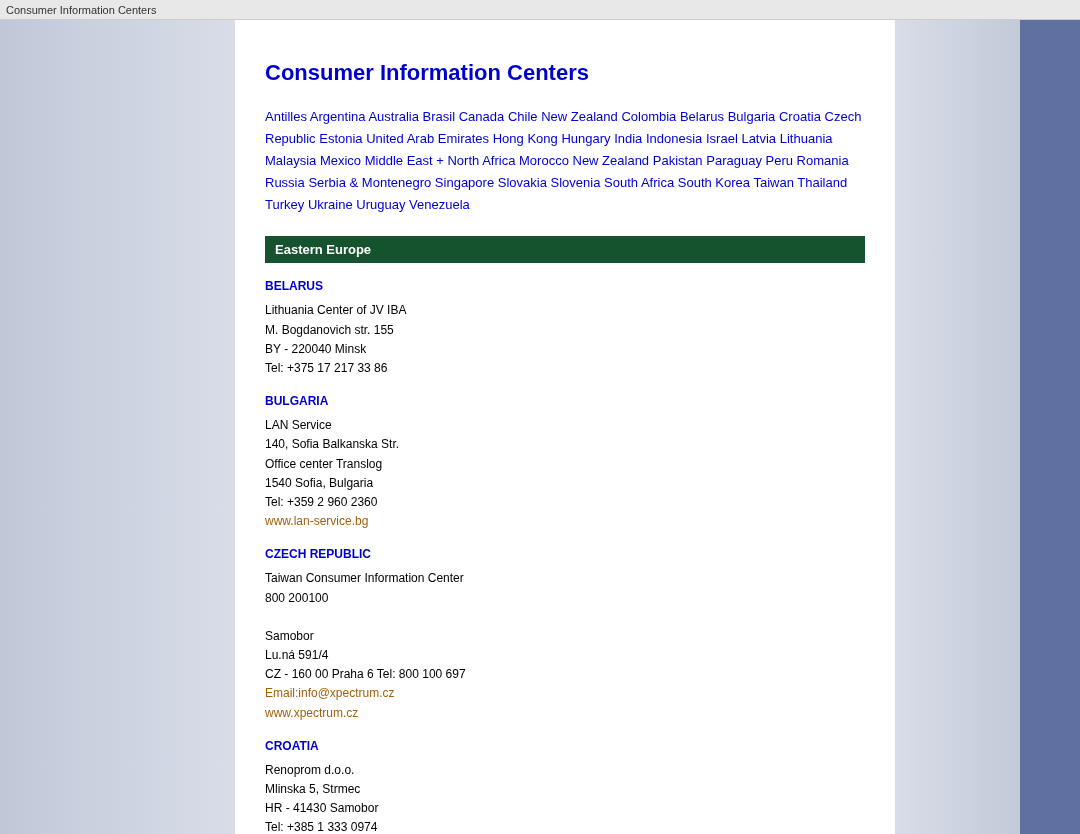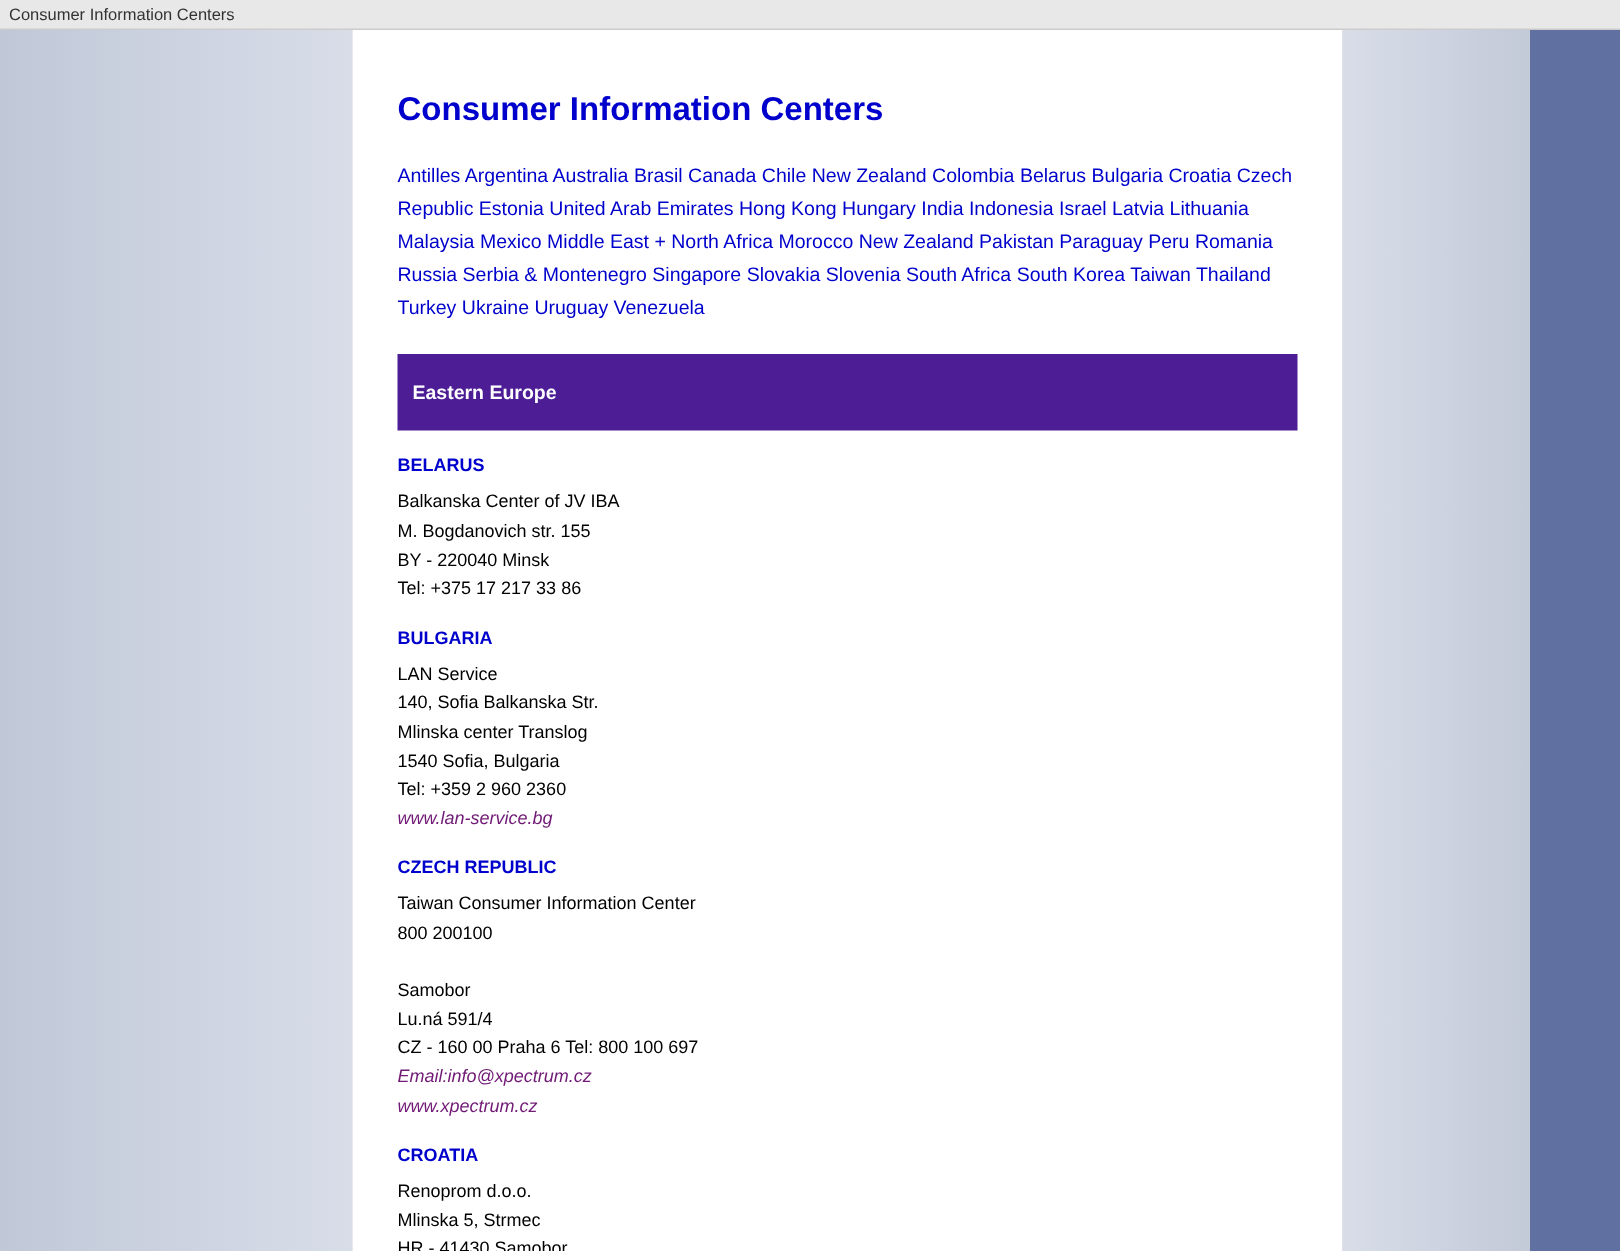--- a/index.html
+++ b/index.html
@@ -62,44 +62,43 @@
       line-height: 1.7;
       color: #0000cc;
     }
     .nav-links a {
       color: #0000cc;
       text-decoration: none;
       font-size: 13px;
       margin-top: 48px;
     }
     .section-header {
-      background: #4c1d95;
+      background: #14532d;
       color: #fff;
-      padding: 18px 10px;
+      padding: 6px 10px;
       font-size: 13px;
       font-weight: bold;
       margin-bottom: 16px;
     }
     .country-title {
       color: #0000cc;
       font-size: 12px;
       font-weight: bold;
       margin-bottom: 8px;
       margin-top: 12px;
     }
     .country-info {
       font-size: 12px;
       color: #000;
       line-height: 1.6;
       margin-bottom: 16px;
     }
     .country-info a {
-      color: #701a75;
+      color: #a16207;
       text-decoration: none;
-      font-style: italic;
     }
   </style>
 </head>
 <body>
 
 <div id="title-bar">
   <span>Consumer Information Centers</span>
 </div>
 
 <div id="layout">
@@ -108,25 +107,25 @@
   <div id="main-content">
     <h1 class="page-title">Consumer Information Centers</h1>
 
     <div class="nav-links" id="nav-links-container"><a href="#">Antilles</a>  <a href="#">Argentina</a>  <a href="#">Australia</a>  <a href="#">Brasil</a>  <a href="#">Canada</a>  <a href="#">Chile</a>  <a href="#">New Zealand</a>  <a href="#">Colombia</a>  <a href="#">Belarus</a>  <a href="#">Bulgaria</a>  <a href="#">Croatia</a>  <a href="#">Czech Republic</a>  <a href="#">Estonia</a>  <a href="#">United Arab Emirates</a>  <a href="#">Hong Kong</a>  <a href="#">Hungary</a>  <a href="#">India</a>  <a href="#">Indonesia</a>  <a href="#">Israel</a>  <a href="#">Latvia</a>  <a href="#">Lithuania</a>  <a href="#">Malaysia</a>  <a href="#">Mexico</a>  <a href="#">Middle East + North Africa</a>  <a href="#">Morocco</a>  <a href="#">New Zealand</a>  <a href="#">Pakistan</a>  <a href="#">Paraguay</a>  <a href="#">Peru</a>  <a href="#">Romania</a>  <a href="#">Russia</a>  <a href="#">Serbia &amp; Montenegro</a>  <a href="#">Singapore</a>  <a href="#">Slovakia</a>  <a href="#">Slovenia</a>  <a href="#">South Africa</a>  <a href="#">South Korea</a>  <a href="#">Taiwan</a>  <a href="#">Thailand</a>  <a href="#">Turkey</a>  <a href="#">Ukraine</a>  <a href="#">Uruguay</a>  <a href="#">Venezuela</a></div>
 
     <div class="section-header">Eastern Europe</div>
 
     <div id="countries-container">
     <div>
           <div class="country-title">BELARUS</div>
-          <div class="country-info"><span>Balkanska Center of JV IBA</span><br><span>M. Bogdanovich str. 155</span><br><span>BY - 220040 Minsk</span><br><span>Tel: +375 17 217 33 86</span><br></div>
+          <div class="country-info"><span>Lithuania Center of JV IBA</span><br><span>M. Bogdanovich str. 155</span><br><span>BY - 220040 Minsk</span><br><span>Tel: +375 17 217 33 86</span><br></div>
         </div>
         <div>
           <div class="country-title">BULGARIA</div>
-          <div class="country-info"><span>LAN Service</span><br><span>140, Sofia Balkanska Str.</span><br><span>Mlinska center Translog</span><br><span>1540 Sofia, Bulgaria</span><br><span>Tel: +359 2 960 2360</span><br><a href="#">www.lan-service.bg</a><br></div>
+          <div class="country-info"><span>LAN Service</span><br><span>140, Sofia Balkanska Str.</span><br><span>Office center Translog</span><br><span>1540 Sofia, Bulgaria</span><br><span>Tel: +359 2 960 2360</span><br><a href="#">www.lan-service.bg</a><br></div>
         </div>
         <div>
           <div class="country-title">CZECH REPUBLIC</div>
           <div class="country-info"><span>Taiwan Consumer Information Center</span><br><span>800 200100</span><br><br><span>Samobor</span><br><span>Lu.ná 591/4</span><br><span>CZ - 160 00 Praha 6 Tel: 800 100 697</span><br><a href="#">Email:info@xpectrum.cz</a><br><a href="#">www.xpectrum.cz</a><br></div>
         </div>
         <div>
           <div class="country-title">CROATIA</div>
           <div class="country-info"><span>Renoprom d.o.o.</span><br><span>Mlinska 5, Strmec</span><br><span>HR - 41430 Samobor</span><br><span>Tel: +385 1 333 0974</span><br></div>
         </div>
       </div>

